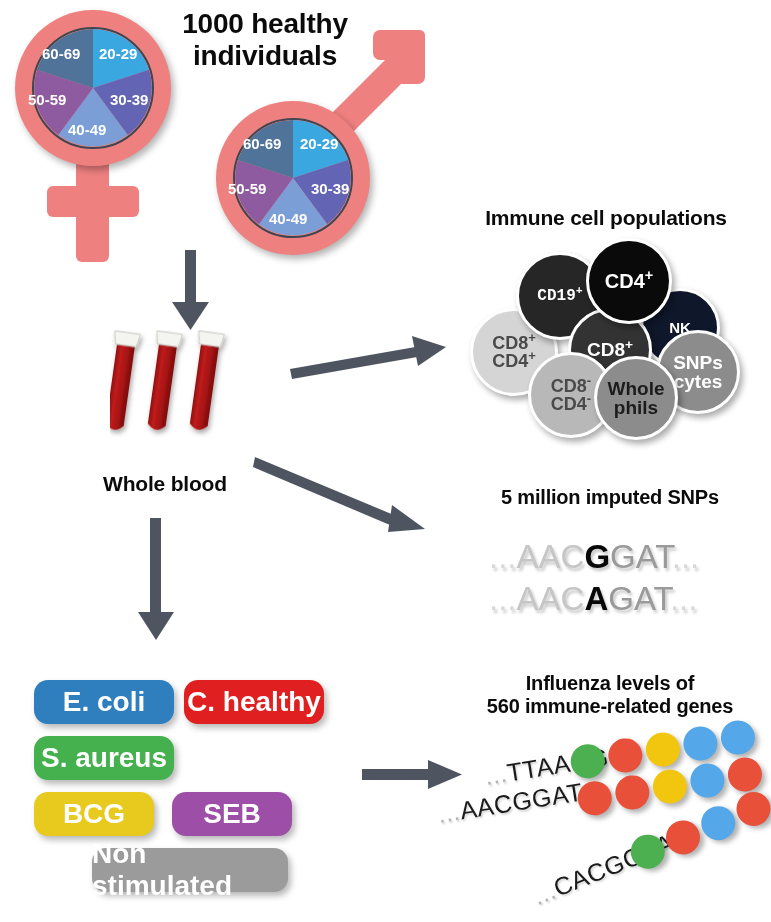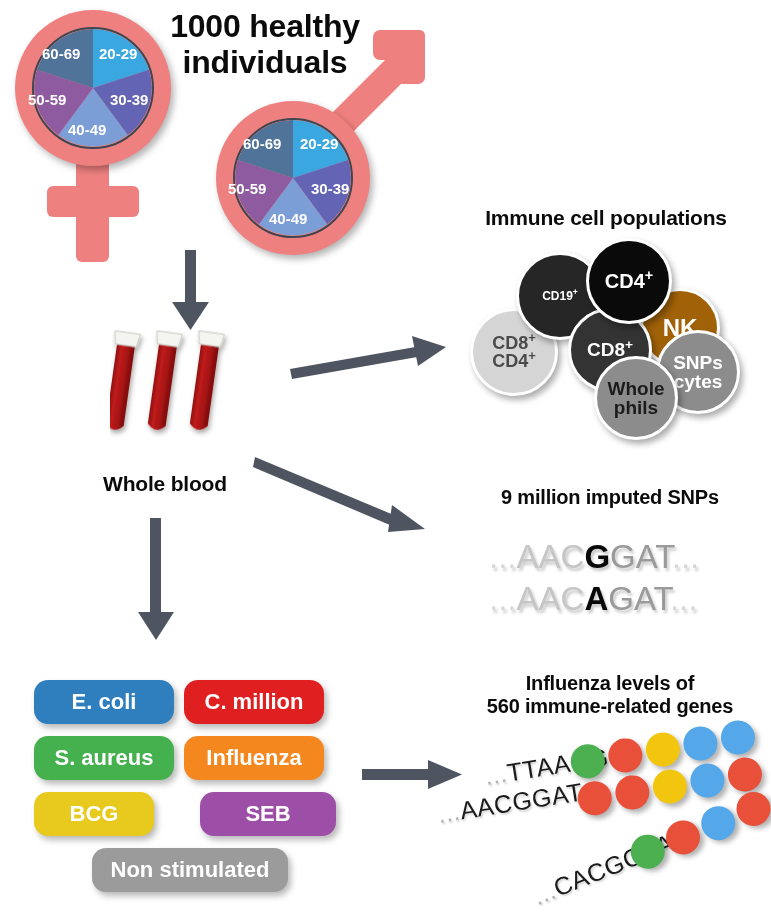--- a/index.html
+++ b/index.html
@@ -23,21 +23,21 @@
   .heading {
     font-weight: bold;
     color: #0b0b0b;
     text-align: center;
     line-height: 1.14;
     letter-spacing: -0.2px;
     -webkit-font-smoothing: antialiased;
   }
   #title-1000 {
     left: 150px; top: 8px; width: 230px;
-    font-size: 32px;
+    font-size: 28px;
   }
   #heading-immune {
     left: 446px; top: 206px; width: 320px;
     font-size: 21px;
   }
   #heading-snps {
     left: 450px; top: 486px; width: 320px;
     font-size: 20px;
   }
   #heading-expression {
@@ -115,21 +115,21 @@
   .snp-row .mid   { color: #9a9a9a; }
   .snp-row .snp   { color: #080808; font-weight: bold; }
   .snp-row .faint { color: #d8d8d8; }
 
   
   .stim-btn {
     position: absolute;
     border-radius: 14px;
     color: #ffffff;
     font-weight: bold;
-    font-size: 22px;
+    font-size: 28px;
     display: flex;
     align-items: center;
     justify-content: center;
     box-shadow: 3px 4px 6px rgba(0,0,0,0.28);
     -webkit-font-smoothing: antialiased;
   }
 
   
   .strand {
     position: absolute;
@@ -276,78 +276,83 @@
 
   <div class="abs" style="left:0; top:0; width:771px; height:922px; pointer-events:none;">
 
     <div class="cell" style="left:470px; top:308px; width:88px; height:88px; background:#d5d5d5; color:#4a4a4a; font-size:18px; z-index:2;">
       <div>
         <span>CD8<sup class="sup">+</sup></span>
         <span>CD4<sup class="sup">+</sup></span>
       </div>
     </div>
 
-    <div class="cell" style="left:516px; top:252px; width:88px; height:88px; background:#262626; color:#ffffff; font-size:12px; z-index:4;">
+    <div class="cell" style="left:516px; top:252px; width:88px; height:88px; background:#262626; color:#ffffff; font-size:16px; z-index:4;font-family:Liberation Mono, monospace;">
       <div>
           <span>CD19<sup class="sup">+</sup></span>
         </div>
     </div>
 
     <div class="cell" style="left:586px; top:238px; width:86px; height:86px; background:#0a0a0a; color:#ffffff; font-size:20px; z-index:6;">
       <div>
           <span>CD4<sup class="sup">+</sup></span>
         </div>
     </div>
 
-    <div class="cell" style="left:640px; top:288px; width:80px; height:80px; background:#a16207; color:#ffffff; font-size:24px; z-index:3;">
+    <div class="cell" style="left:640px; top:288px; width:80px; height:80px; background:#0f172a; color:#ffffff; font-size:15px; z-index:3;">
       <div>
           <span>NK</span>
         </div>
     </div>
 
     <div class="cell" style="left:568px; top:308px; width:84px; height:84px; background:#333333; color:#ffffff; font-size:19px; z-index:5;">
       <div>
           <span>CD8<sup class="sup">+</sup></span>
         </div>
     </div>
 
     <div class="cell" style="left:656px; top:330px; width:84px; height:84px; background:#8c8c8c; color:#ffffff; font-size:19px; z-index:4;">
       <div>
         <span>SNPs</span>
         <span>cytes</span>
       </div>
     </div>
 
+    <div class="cell" style="left:528px; top:352px; width:86px; height:86px; background:#b8b8b8; color:#4a4a4a; font-size:18px; z-index:5;">
+      <div>
+        <span>CD8<sup class="sup">-</sup></span>
+        <span>CD4<sup class="sup">-</sup></span>
+      </div>
+    </div>
 
     <div class="cell" style="left:594px; top:356px; width:84px; height:84px; background:#8c8c8c; color:#1c1c1c; font-size:19px; z-index:6;">
       <div>
         <span>Whole</span>
         <span>phils</span>
       </div>
     </div>
 
   </div>
 
-  <div class="abs heading" id="heading-snps">9 million imputed SNPs</div>
+  <div class="abs heading" id="heading-snps">5 million imputed SNPs</div>
 
   <div class="snp-row" style="left:489px; top:538px;">
     <span class="faint">...</span><span class="dim">AAC</span><span class="snp">G</span><span class="mid">GAT</span><span class="faint">...</span>
   </div>
 
   <div class="snp-row" style="left:489px; top:580px;">
     <span class="faint">...</span><span class="dim">AAC</span><span class="snp">A</span><span class="mid">GAT</span><span class="faint">...</span>
   </div>
 
   <div class="abs" style="left:0; top:0; width:360px; height:922px;">
     <div class="stim-btn" style="left:34px; top:680px; width:140px; height:44px; background:#2f7fbf;">E. coli</div>
-    <div class="stim-btn" style="left:184px; top:680px; width:140px; height:44px; background:#e02020;">C. million</div>
+    <div class="stim-btn" style="left:184px; top:680px; width:140px; height:44px; background:#e02020;">C. healthy</div>
     <div class="stim-btn" style="left:34px; top:736px; width:140px; height:44px; background:#45b04e;">S. aureus</div>
-    <div class="stim-btn" style="left:184px; top:736px; width:140px; height:44px; background:#f5871f;">Influenza</div>
     <div class="stim-btn" style="left:34px; top:792px; width:120px; height:44px; background:#e8c91e;">BCG</div>
-    <div class="stim-btn" style="left:200px; top:792px; width:136px; height:44px; background:#9d4fa8;">SEB</div>
+    <div class="stim-btn" style="left:172px; top:792px; width:120px; height:44px; background:#9d4fa8;">SEB</div>
     <div class="stim-btn" style="left:92px; top:848px; width:196px; height:44px; background:#9b9b9b;">Non stimulated</div>
   </div>
 
   <svg class="arrow-svg" style="left:362px; top:752px;" width="110" height="50" viewBox="0 0 110 50">
     <rect x="0" y="17" width="72" height="11" fill="#4f5560"></rect>
     <path d="M66 8 L100 22.5 L66 37 Z" fill="#4f5560"></path>
   </svg>
 
   <div class="abs heading" id="heading-expression">
     <div>Influenza levels of</div>

